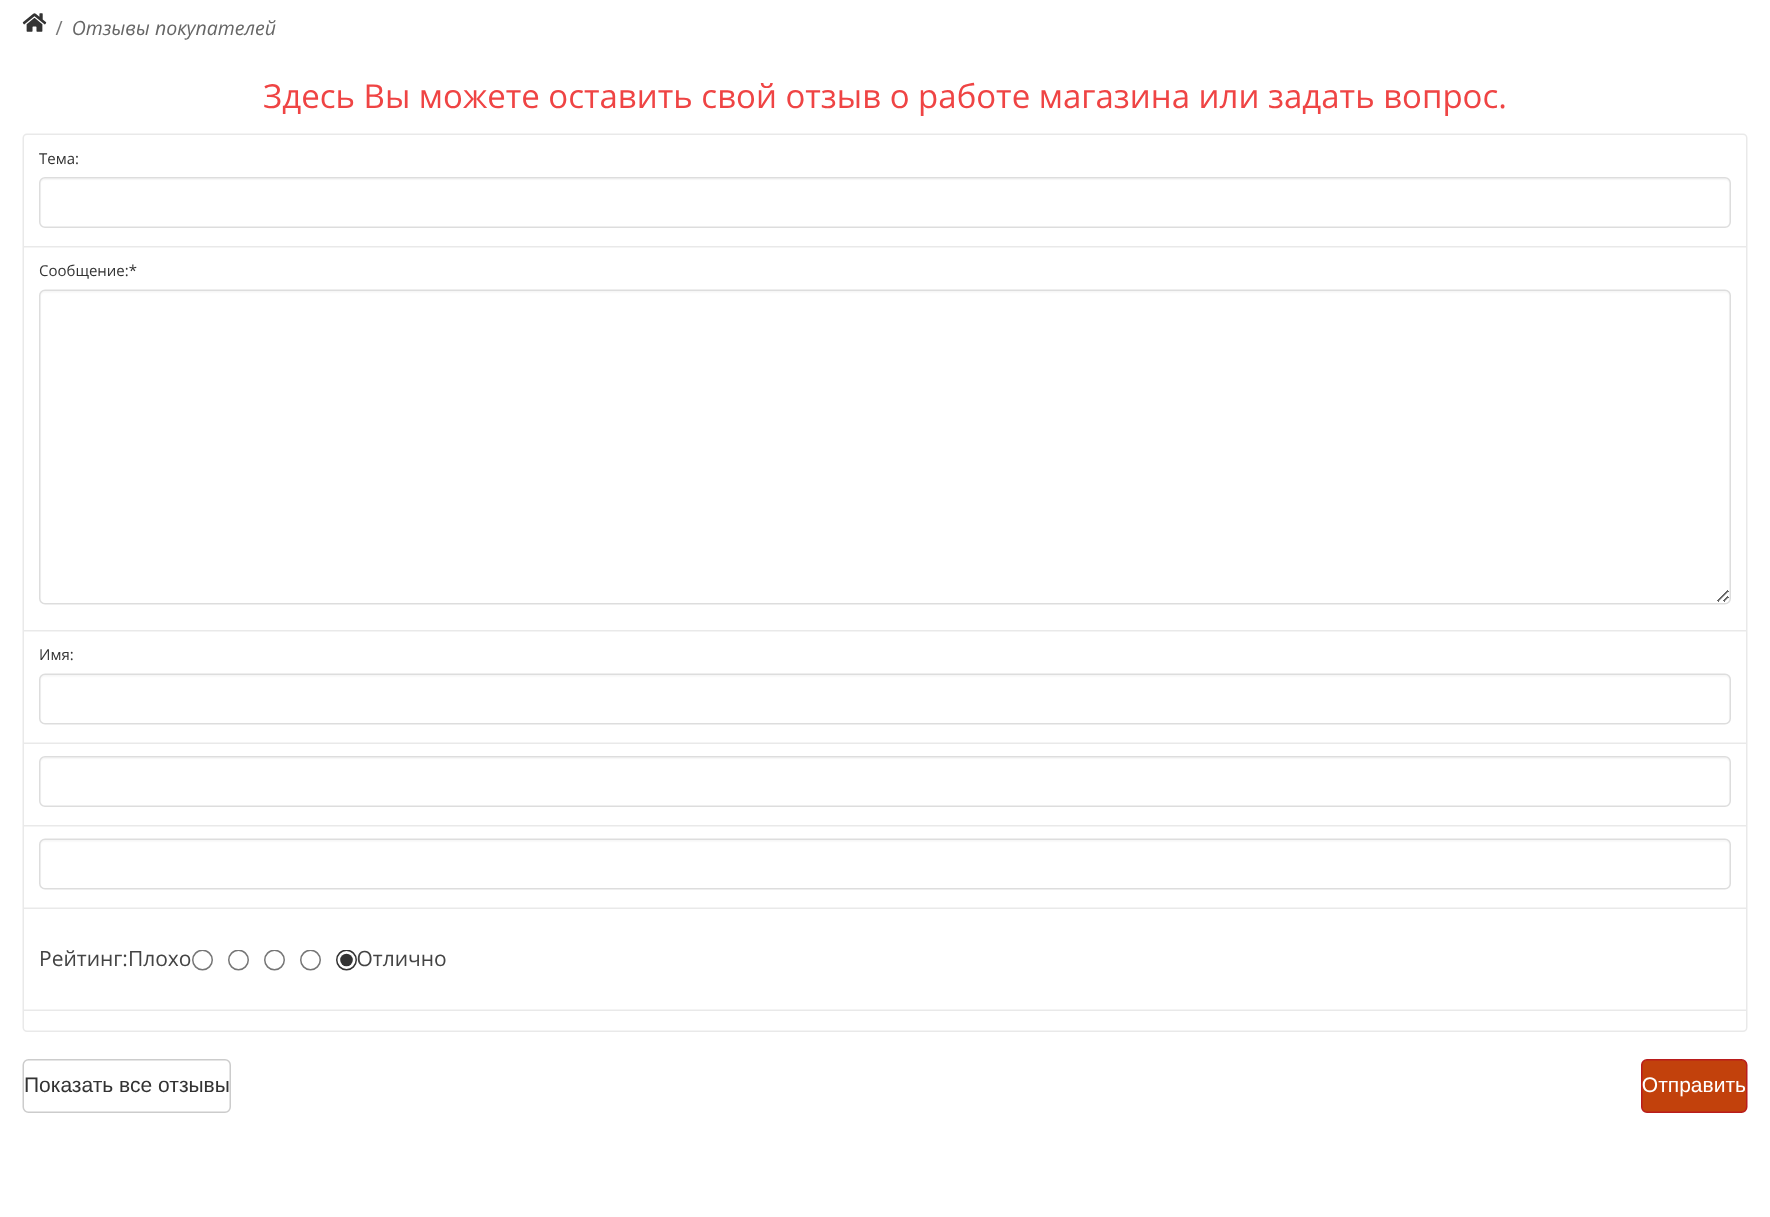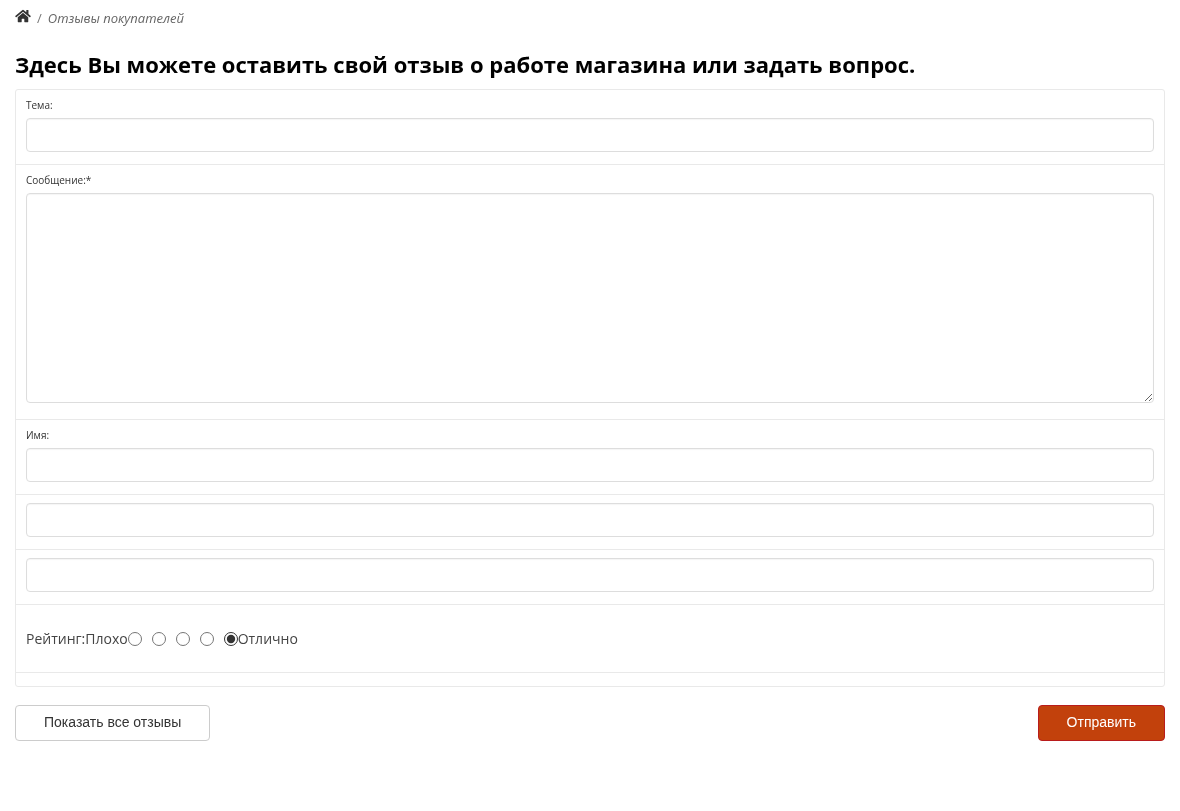--- a/index.html
+++ b/index.html
@@ -16,24 +16,25 @@
     align-items: center;
     padding: 8px 0;
     font-size: 13px;
     gap: 6px;
   }
   .breadcrumb a { text-decoration: none; }
   .home-icon-link { color: #333; font-size: 14px; }
   .sep { color: #777; }
   .breadcrumb .current { color: #666; font-style: italic; }
   h2.page-title {
-    color: #000000;
+    color: #ef4444;
     font-size: 22px;
-    font-weight: 700;
+    font-weight: 400;
     margin: 14px 0 10px 0;
+    text-align: center;
   }
   .panel {
     border: 1px solid #e9e9e9;
     border-radius: 3px;
     margin-bottom: 18px;
   }
   .panel .section {
     padding: 8px 10px 12px 10px;
     border-bottom: 1px solid #e9e9e9;
   }
@@ -77,21 +78,21 @@
     border-top: 1px solid #e9e9e9;
   }
 
   .buttons-row {
     display: flex;
     justify-content: space-between;
     align-items: center;
   }
   .btn {
     display: inline-block;
-    padding: 7px 28px;
+    padding: 7px 0;
     font-size: 14px;
     border-radius: 4px;
     cursor: pointer;
     line-height: 1.4;
   }
   .btn-default {
     color: #333;
     background: #fff;
     border: 1px solid #ccc;
   }

